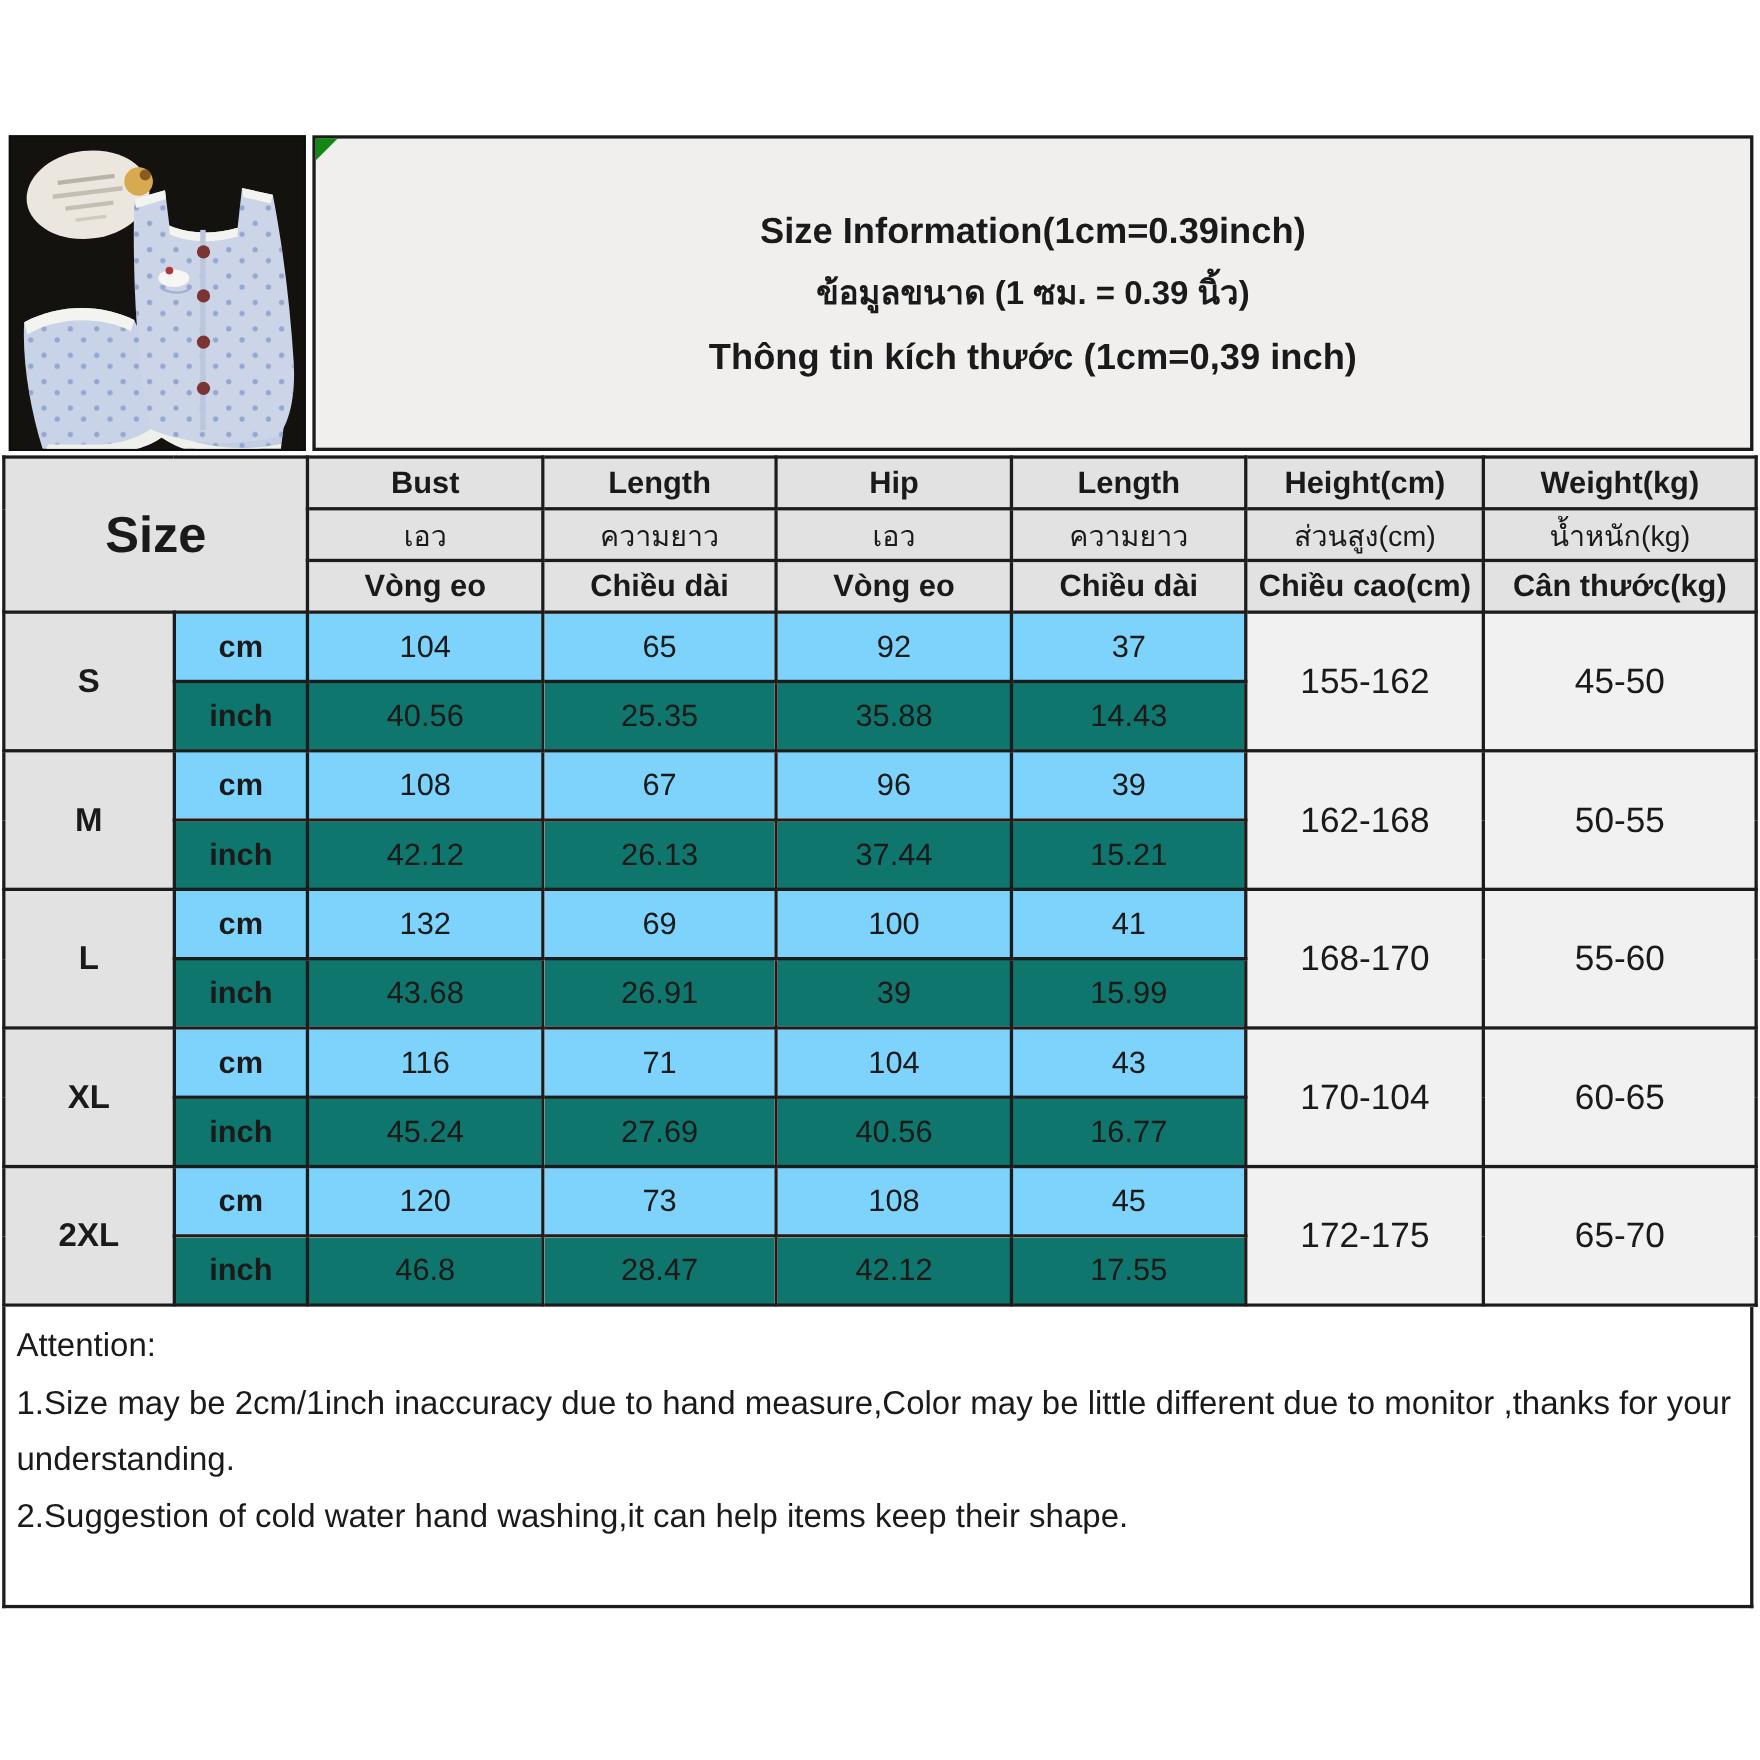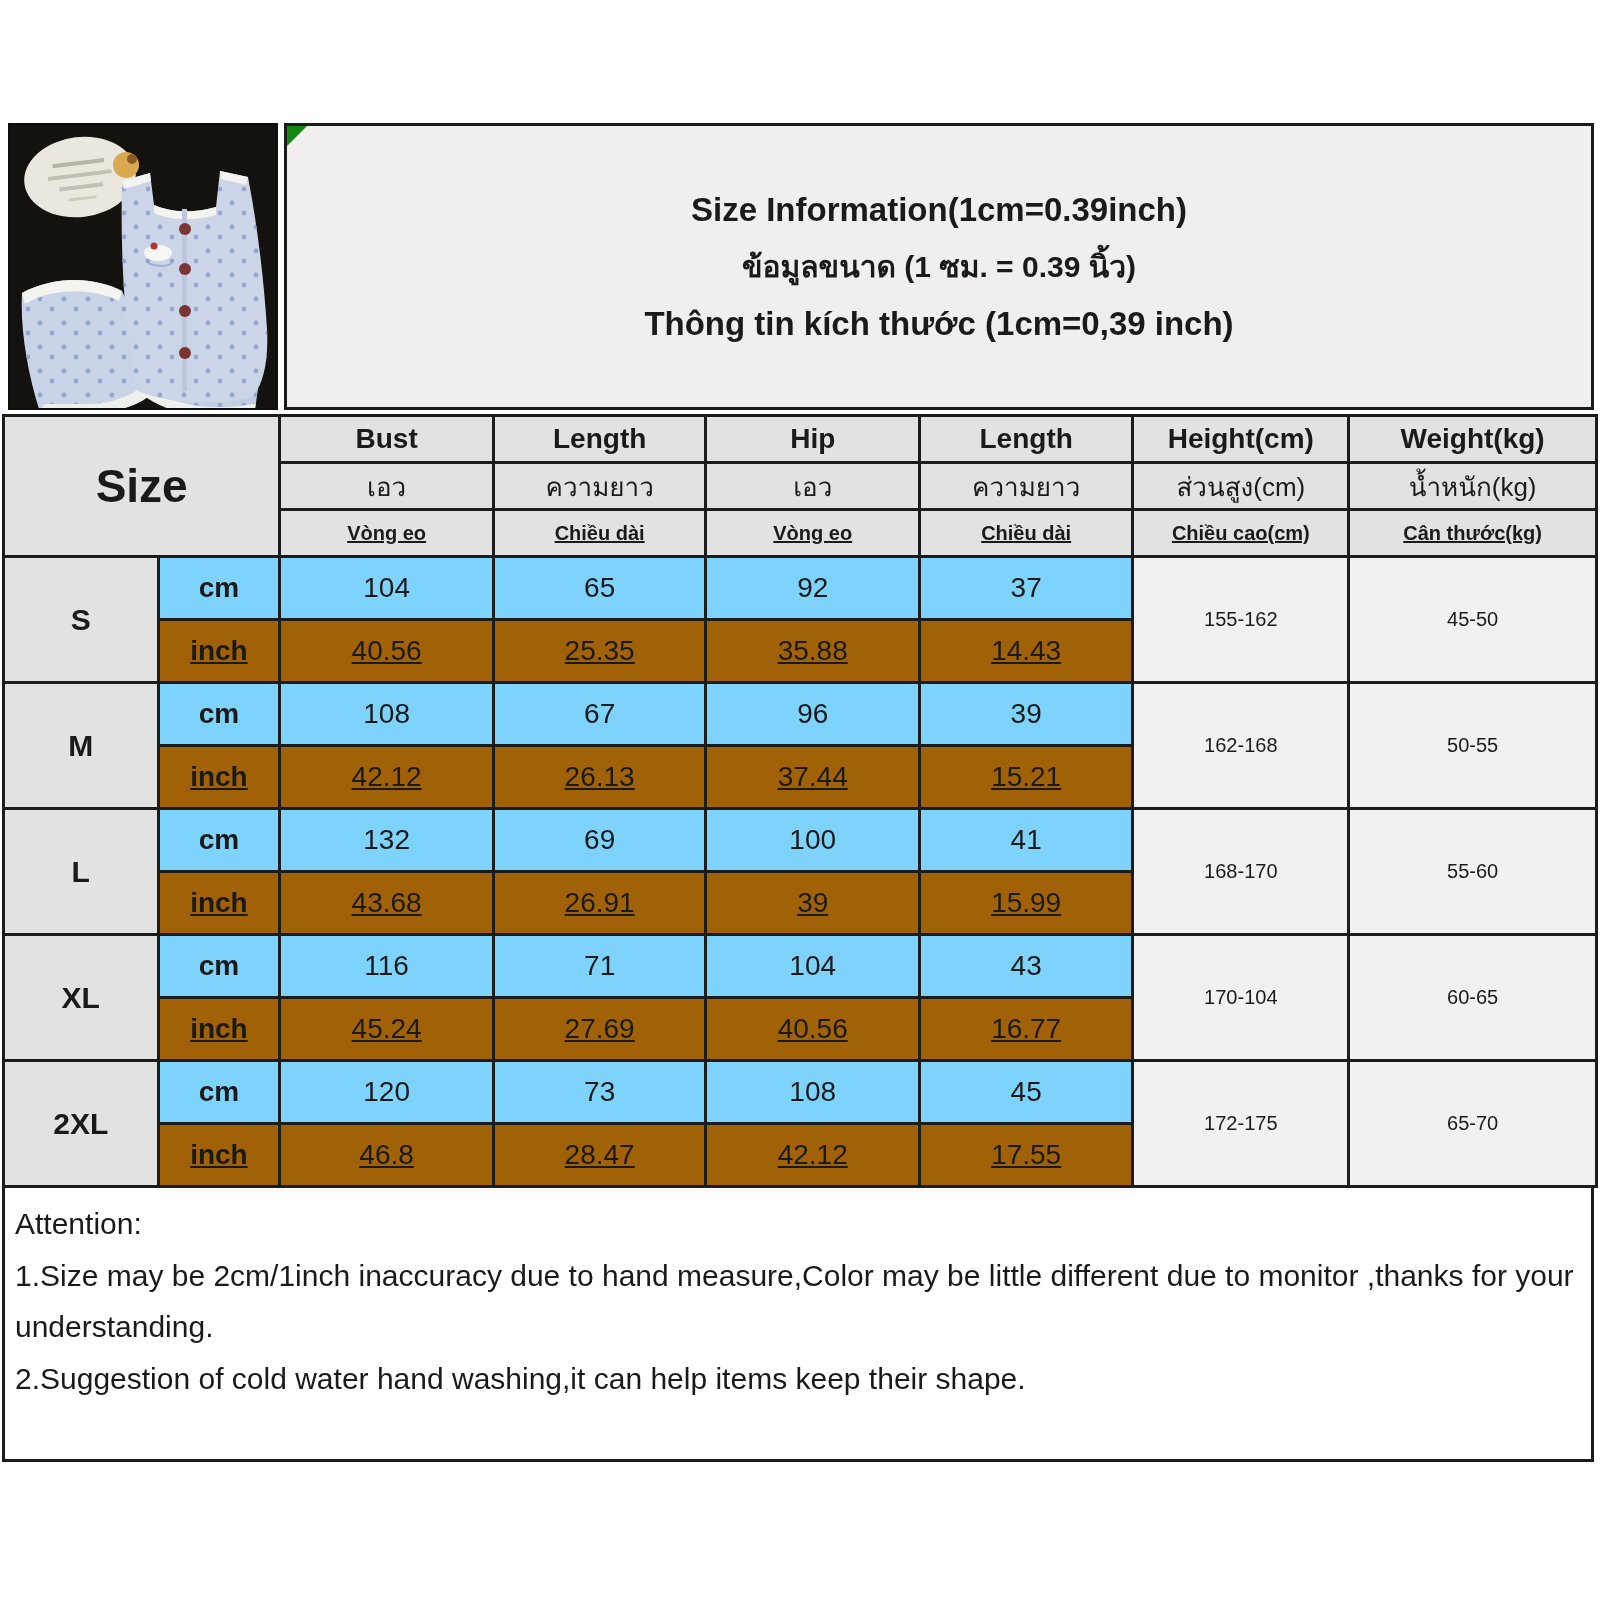--- a/index.html
+++ b/index.html
@@ -37,27 +37,27 @@
   }
   .size-table th,.size-table td{
     border:3px solid #1c1c1c;text-align:center;vertical-align:middle;
     padding:0;overflow:hidden;white-space:nowrap;
   }
   .size-table thead tr{height:47px;}
   .size-table tbody tr{height:63px;}
   th.size-big{background:#e2e2e2;font-size:46px;font-weight:bold;}
   .hdr-en{background:#e2e2e2;font-size:28px;font-weight:bold;}
   .hdr-th{background:#e2e2e2;font-size:26px;font-weight:normal;}
-  .hdr-vi{background:#e2e2e2;font-size:20px;font-weight:bold;text-decoration:underline;}
+  .hdr-vi{background:#e2e2e2;font-size:28px;font-weight:bold;}
   td.size-label{background:#e2e2e2;font-size:30px;font-weight:bold;}
   td.unit{font-size:28px;font-weight:bold;}
   td.val{font-size:28px;font-weight:normal;}
   tr.cm-row td.unit,tr.cm-row td.val{background:#7dd3fc;}
-  tr.inch-row td.unit,tr.inch-row td.val{background:#a16207;text-decoration:underline;}
-  td.merged{background:#f1f1f1;font-size:20px;font-weight:normal;}
+  tr.inch-row td.unit,tr.inch-row td.val{background:#0f766e;}
+  td.merged{background:#f1f1f1;font-size:32px;font-weight:normal;}
 
   
   .attention{
     margin:0 2px;width:1592px;height:274px;box-sizing:border-box;
     border-left:3px solid #1c1c1c;border-right:3px solid #1c1c1c;
     border-bottom:3px solid #1c1c1c;background:#ffffff;
     padding:10px 14px 0 10px;font-size:30px;line-height:1.72;
   }
   .attention p{margin:0;}
 </style>

